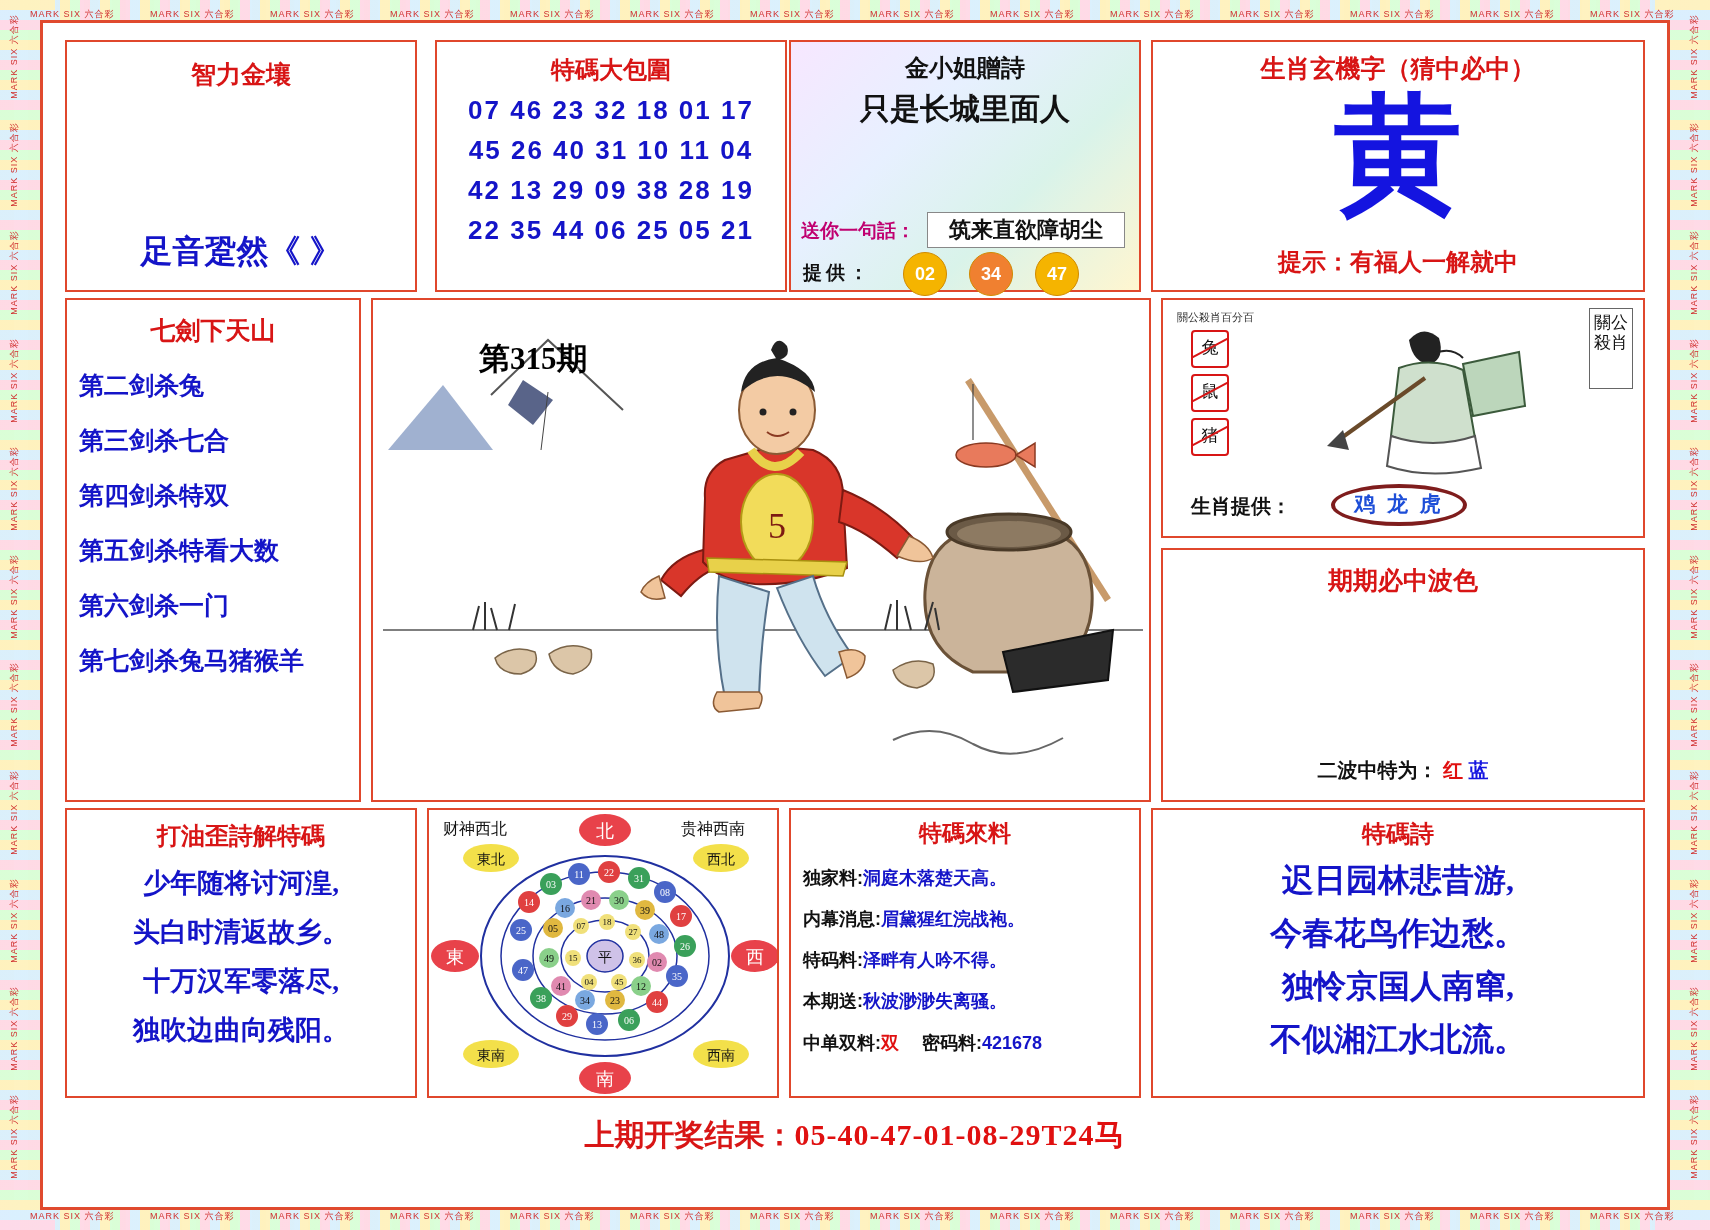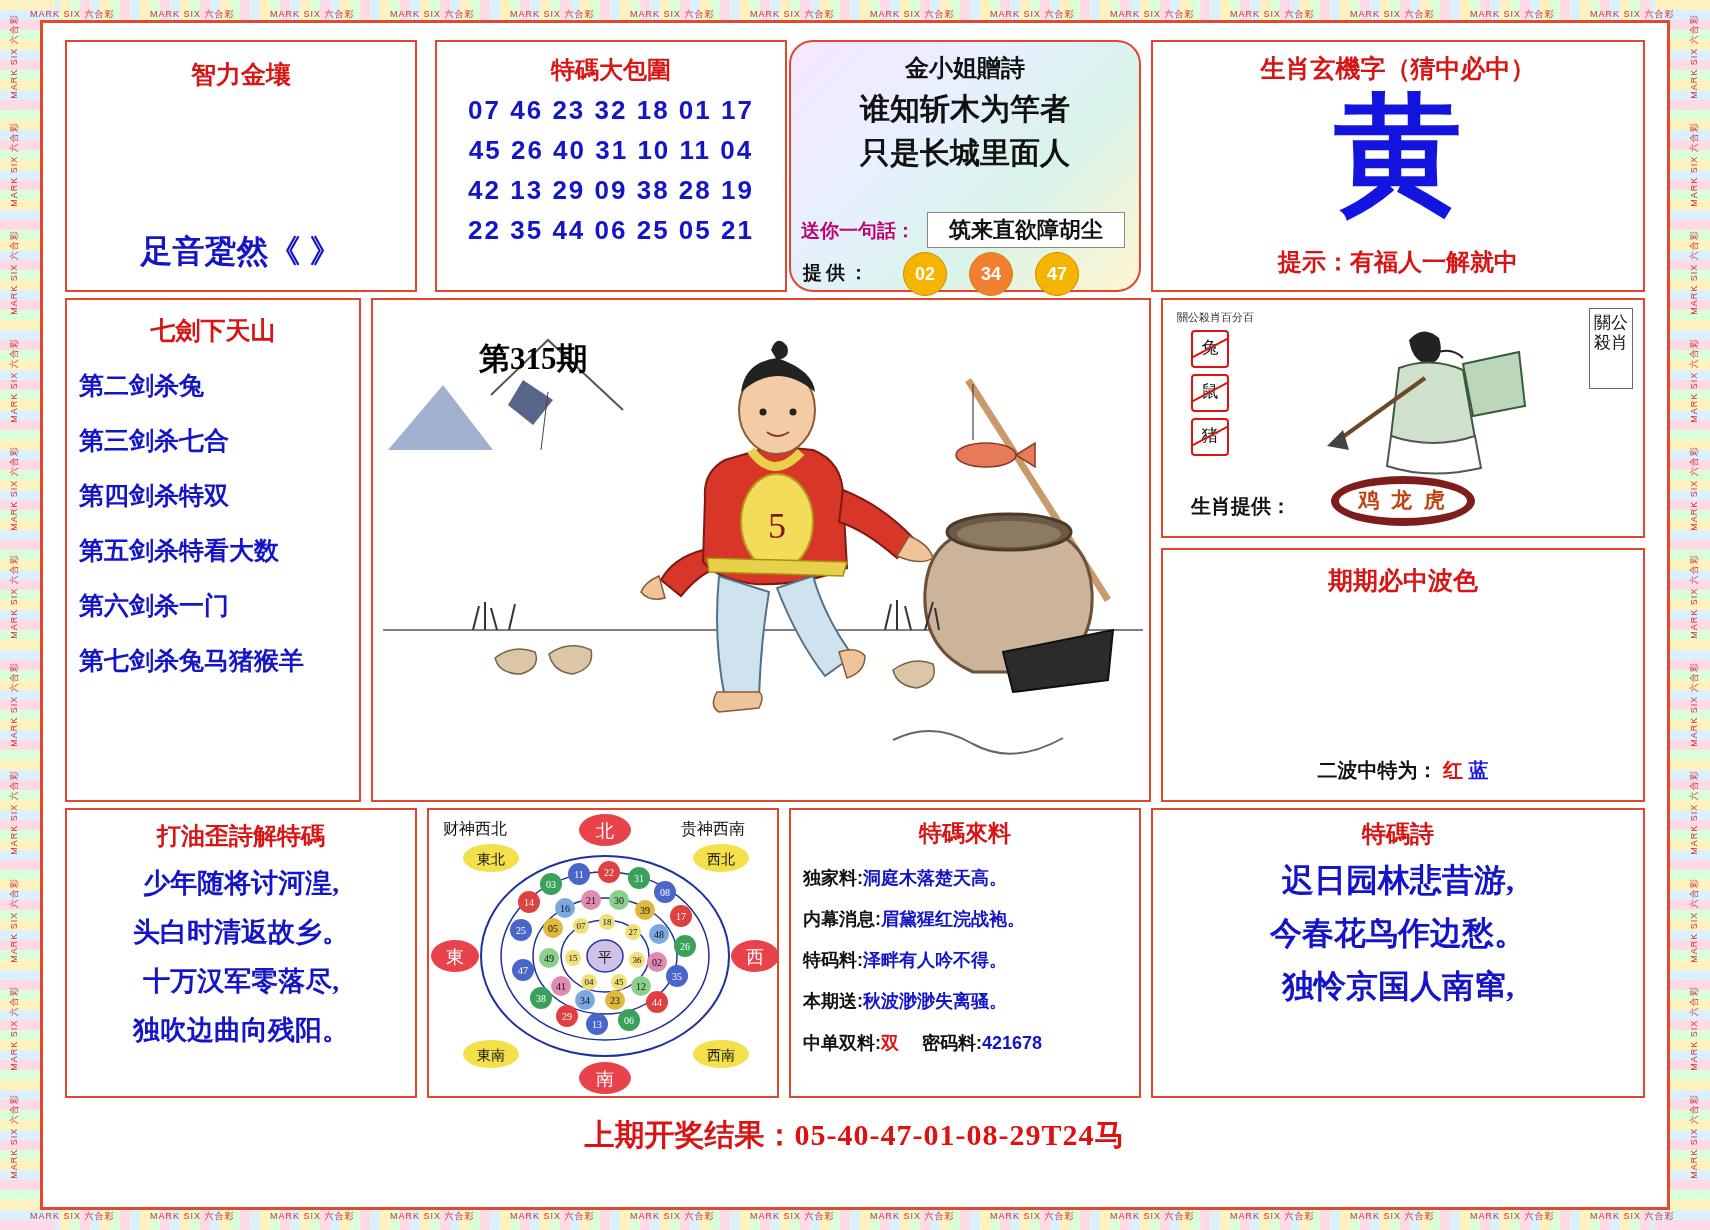--- a/index.html
+++ b/index.html
@@ -60,21 +60,21 @@
   #p-bao { left:380px; top:8px; width:352px; height:252px; }
   #p-bao .t { font-size:24px; margin-top:12px; }
   #p-bao .rows { margin-top:6px; }
   #p-bao .row {
     text-align:center; color:#1414c8; font-size:26px; font-weight:bold;
     letter-spacing:2px; margin:9px 0;
   }
 
   
   #p-jin { left:734px; top:8px; width:352px; height:252px;
-    background:linear-gradient(135deg,#f7e7ff 0%,#e7f0ff 35%,#d9f3ea 65%,#fff6d0 100%);border-radius:24px; }
+    background:linear-gradient(135deg,#f7e7ff 0%,#e7f0ff 35%,#d9f3ea 65%,#fff6d0 100%); }
   #p-jin .t { font-size:24px; color:#111; font-weight:bold; margin-top:10px;
     font-family:"Liberation Serif", serif; }
   #p-jin .poem {
     text-align:center; font-size:30px; color:#111; font-weight:bold;
     font-family:"Liberation Serif", serif; line-height:1.28; margin-top:6px;
   }
   #p-jin .songni {
     position:absolute; left:10px; top:176px; font-size:19px; color:#c00070; font-weight:bold;
   }
   #p-jin .songni-box {
@@ -140,21 +140,21 @@
   }
   .zodiac-x::after {
     content:""; position:absolute; left:-3px; top:15px; width:40px; height:2px;
     background:#d81515; transform:rotate(-28deg);
   }
   #p-guan .provide {
     position:absolute; left:28px; bottom:16px; font-size:20px; color:#111; font-weight:bold;
   }
   #p-guan .provide-val {
     position:absolute; left:168px; bottom:10px; width:128px; height:34px;
-    border:8px solid #7f1d1d; border-radius:50%; color:#c2410c; font-size:21px;
+    border:4px solid #7f1d1d; border-radius:50%; color:#1d4ed8; font-size:21px;
     font-weight:bold; text-align:center; line-height:32px; letter-spacing:3px;
   }
 
   
   #p-bose { left:1106px; top:516px; width:484px; height:254px; }
   #p-bose .t { font-size:25px; margin-top:14px; }
   #p-bose .foot {
     position:absolute; left:0; bottom:16px; width:100%; text-align:center;
     font-size:20px; color:#111; font-weight:bold;
   }
@@ -272,21 +272,20 @@
     <div class="rows">
       <div class="row">07 46 23 32 18 01 17</div>
       <div class="row">45 26 40 31 10 11 04</div>
       <div class="row">42 13 29 09 38 28 19</div>
       <div class="row">22 35 44 06 25 05 21</div>
     </div>
   </div>
 
   <div class="panel" id="p-jin">
     <div class="panel-title t">金小姐贈詩</div>
-    <div class="poem">谁知斩木为竿者</div>
     <div class="poem">只是长城里面人</div>
     <div class="songni">送你一句話：</div>
     <div class="songni-box">筑来直欲障胡尘</div>
     <div class="tigong">提供：</div>
     <div class="balls">
       <div class="ball" style="background:#f5b400">02</div>
       <div class="ball" style="background:#f08030">34</div>
       <div class="ball" style="background:#f5b400">47</div>
     </div>
   </div>
@@ -529,19 +528,20 @@
       <span class="lbl">中单双料:</span><span class="v1">双</span>
       <span class="lbl" style="margin-left:18px">密码料:</span><span>421678</span>
     </div>
   </div>
 
   <div class="panel" id="p-shi">
     <div class="panel-title t">特碼詩</div>
     <div class="line">迟日园林悲昔游,</div>
     <div class="line">今春花鸟作边愁。</div>
     <div class="line">独怜京国人南窜,</div>
+    <div class="line">不似湘江水北流。</div>
   </div>
 
   <div id="footer">
     <span>上期开奖结果：</span><span class="nums">05-40-47-01-08-29T24马</span>
   </div>
 
 </div>
 
 </body></html>

